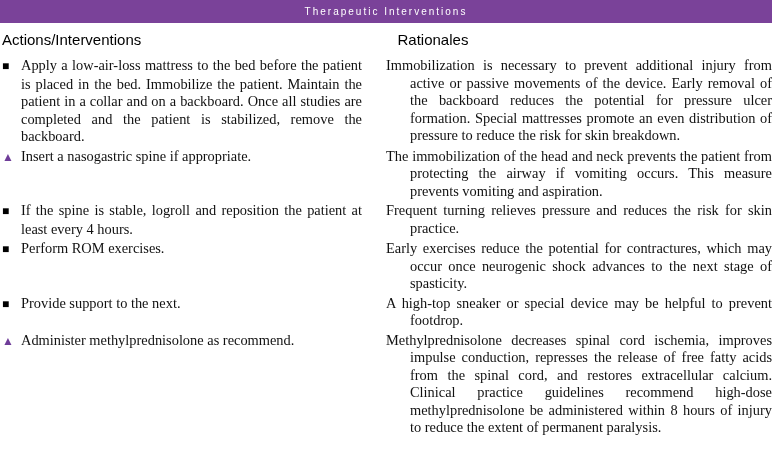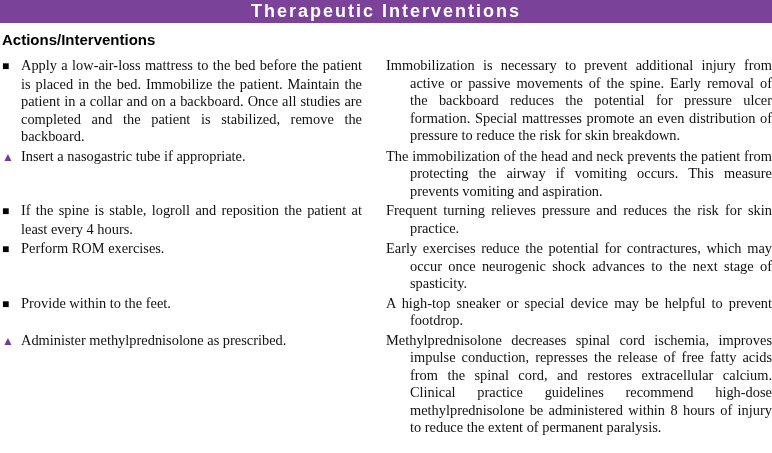--- a/index.html
+++ b/index.html
@@ -14,34 +14,34 @@
   }
   .title-bar {
     height: 23px;
     background: var(--header-bg, #7a4299);
     display: flex;
     align-items: center;
     justify-content: center;
   }
   .title-bar .title {
     font-family: "Liberation Sans", sans-serif;
-    font-weight: bold;
-    font-size: 18px;
+    font-weight: normal;
+    font-size: 10px;
     letter-spacing: 2px;
     color: var(--header-text, #ffffff);
     white-space: nowrap;
   }
   .col-headers {
     display: flex;
     margin: 8px 0 8px 0;
     padding: 0 1px 0 2px;
   }
   .col-headers .col-h {
     font-family: "Liberation Sans", sans-serif;
-    font-weight: bold;
+    font-weight: normal;
     font-size: 15px;
     line-height: 18px;
     color: #000000;
   }
   .col-h.actions-h  { width: 384px; }
   .col-h.rationales-h { width: 386px; padding-left: 12px; box-sizing: border-box; }
   .table {
     display: grid;
     grid-template-columns: 384px 386px;
     row-gap: 2px;
@@ -77,36 +77,37 @@
 <body>
 
 <div class="page">
 
   <div class="title-bar">
     <span class="title">Therapeutic Interventions</span>
   </div>
 
   <div class="col-headers">
     <div class="col-h actions-h">Actions/Interventions</div>
+    <div class="col-h rationales-h">Rationales</div>
   </div>
 
   <div class="table">
 
     <div class="row">
       <div class="cell action">
         <p class="action-text"><span class="bullet square">■</span><span>Apply a low-air-loss mattress to the bed before the patient is placed in the bed. Immobilize the patient. Maintain the patient in a collar and on a backboard. Once all studies are completed and the patient is stabilized, remove the backboard.</span></p>
       </div>
       <div class="cell rationale">
-        <p class="rationale-text">Immobilization is necessary to prevent additional injury from active or passive movements of the spine. Early removal of the backboard reduces the potential for pressure ulcer formation. Special mattresses promote an even distribution of pressure to reduce the risk for skin breakdown.</p>
+        <p class="rationale-text">Immobilization is necessary to prevent additional injury from active or passive movements of the device. Early removal of the backboard reduces the potential for pressure ulcer formation. Special mattresses promote an even distribution of pressure to reduce the risk for skin breakdown.</p>
       </div>
     </div>
 
     <div class="row">
       <div class="cell action">
-        <p class="action-text"><span class="bullet triangle">▲</span><span>Insert a nasogastric tube if appropriate.</span></p>
+        <p class="action-text"><span class="bullet triangle">▲</span><span>Insert a nasogastric spine if appropriate.</span></p>
       </div>
       <div class="cell rationale">
         <p class="rationale-text">The immobilization of the head and neck prevents the patient from protecting the airway if vomiting occurs. This measure prevents vomiting and aspiration.</p>
       </div>
     </div>
 
     <div class="row">
       <div class="cell action">
         <p class="action-text"><span class="bullet square">■</span><span>If the spine is stable, logroll and reposition the patient at least every 4 hours.</span></p>
       </div>
@@ -119,30 +120,30 @@
       <div class="cell action">
         <p class="action-text"><span class="bullet square">■</span><span>Perform ROM exercises.</span></p>
       </div>
       <div class="cell rationale">
         <p class="rationale-text">Early exercises reduce the potential for contractures, which may occur once neurogenic shock advances to the next stage of spasticity.</p>
       </div>
     </div>
 
     <div class="row">
       <div class="cell action">
-        <p class="action-text"><span class="bullet square">■</span><span>Provide within to the feet.</span></p>
+        <p class="action-text"><span class="bullet square">■</span><span>Provide support to the next.</span></p>
       </div>
       <div class="cell rationale">
         <p class="rationale-text">A high-top sneaker or special device may be helpful to prevent footdrop.</p>
       </div>
     </div>
 
     <div class="row">
       <div class="cell action">
-        <p class="action-text"><span class="bullet triangle">▲</span><span>Administer methylprednisolone as prescribed.</span></p>
+        <p class="action-text"><span class="bullet triangle">▲</span><span>Administer methylprednisolone as recommend.</span></p>
       </div>
       <div class="cell rationale">
         <p class="rationale-text">Methylprednisolone decreases spinal cord ischemia, improves impulse conduction, represses the release of free fatty acids from the spinal cord, and restores extracellular calcium. Clinical practice guidelines recommend high-dose methylprednisolone be administered within 8 hours of injury to reduce the extent of permanent paralysis.</p>
       </div>
     </div>
 
   </div>
 </div>
 
 </body></html>

